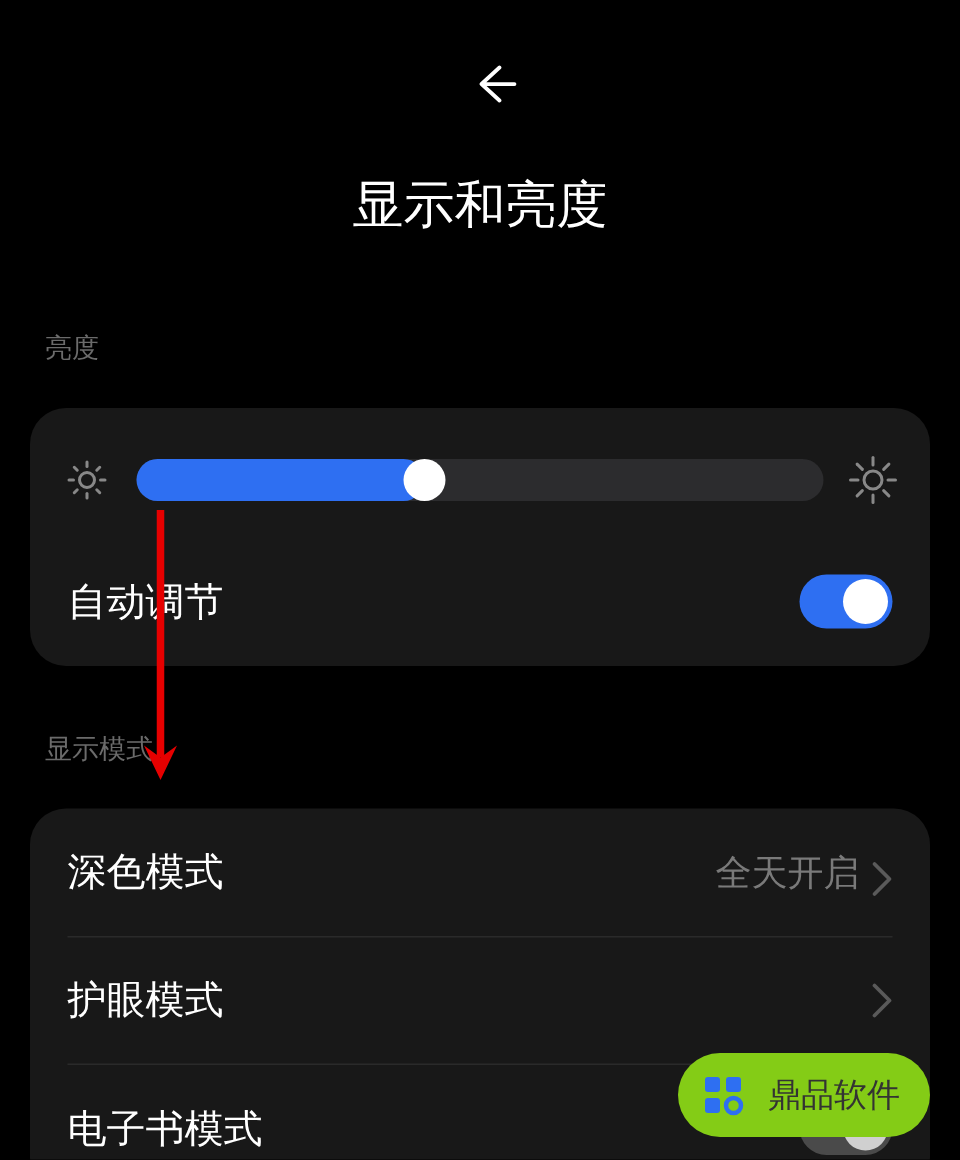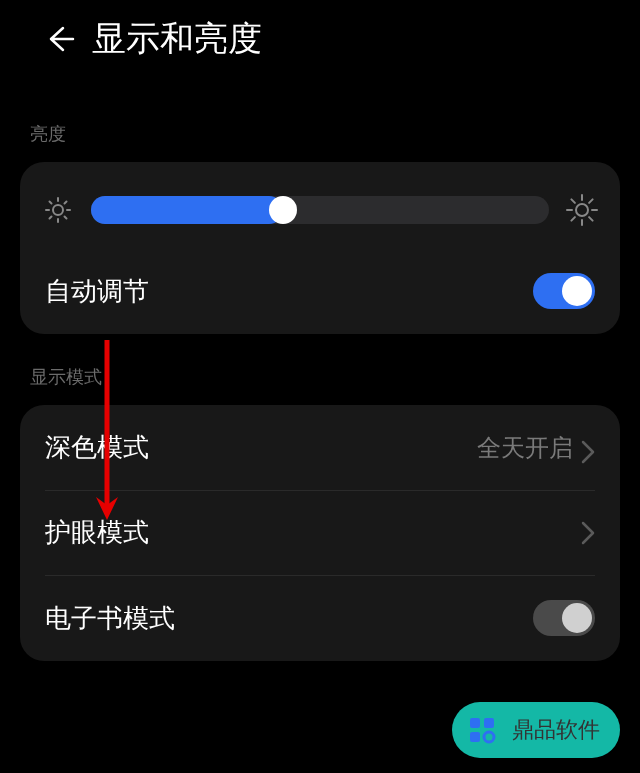--- a/index.html
+++ b/index.html
@@ -8,22 +8,23 @@
     height: 773px;
     background: #000;
     font-family: -apple-system, "Helvetica Neue", Arial, sans-serif;
     color: #fff;
     overflow: hidden;
     position: relative;
   }
   .header {
     display: flex;
     align-items: center;
-    padding: 16px 20px 30px 20px;
-    gap: 12px;
+    padding: 36px 20px 30px 20px;
+    gap: 38px;
+    flex-direction: column;
   }
   .back-arrow {
     width: 40px;
     height: 40px;
     display: flex;
     align-items: center;
     justify-content: center;
     margin-left: 20px;
   }
   .title {
@@ -32,21 +33,21 @@
     color: #fff;
   }
   .section-label {
     color: #6b6b6b;
     font-size: 18px;
     padding: 30px 30px 15px 30px;
   }
   .card {
     background: #181818;
     border-radius: 24px;
-    margin: 1px 20px;
+    margin: 13px 20px;
     padding: 0;
     overflow: hidden;
   }
   .slider-row {
     display: flex;
     align-items: center;
     padding: 30px 20px 20px 20px;
     gap: 15px;
   }
   .sun-icon {
@@ -138,21 +139,21 @@
     position: absolute;
     left: 92px;
     top: 335px;
     pointer-events: none;
     z-index: 100;
   }
   .watermark {
     position: absolute;
     bottom: 15px;
     right: 20px;
-    background: #14b8a6;
+    background: #84cc16;
     border-radius: 30px;
     padding: 8px 20px 8px 10px;
     display: flex;
     align-items: center;
     gap: 10px;
     z-index: 200;
   }
   .wm-icon {
     width: 40px;
     height: 40px;

